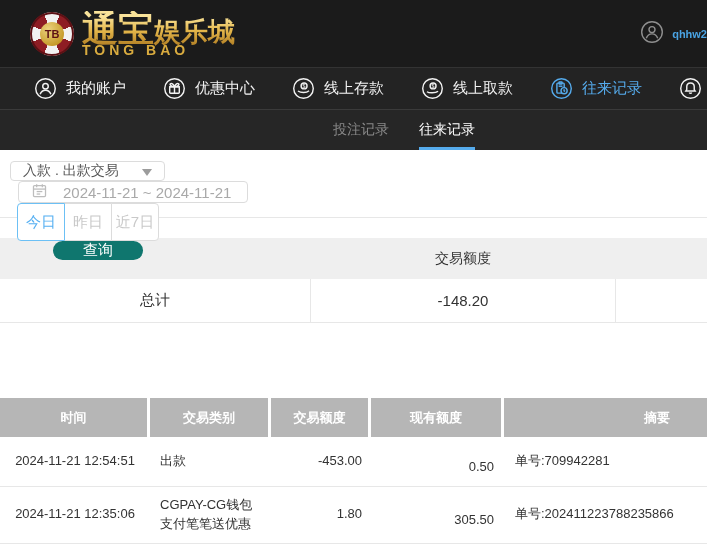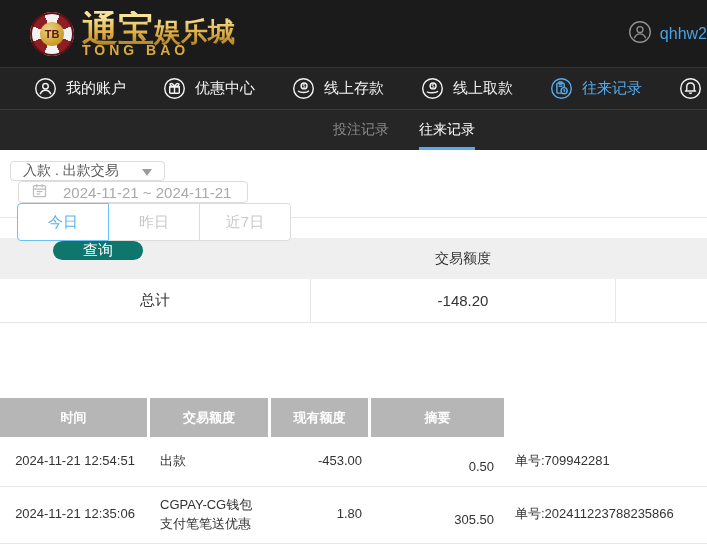--- a/index.html
+++ b/index.html
@@ -16,21 +16,21 @@
     display:flex; align-items:center; justify-content:center; box-shadow:0 0 0 2px #5c1115 inset; flex:0 0 auto; }
   .chip-core { width:24px; height:24px; border-radius:50%; background:radial-gradient(circle at 35% 30%,#ecd27e,#b8860b);
     color:#5c1115; font-size:11px; font-weight:bold; display:flex; align-items:center; justify-content:center; }
   .logo-text { margin-left:8px; line-height:1; }
   .logo-cn { background:linear-gradient(180deg,#f9e39a 15%,#e4b64a 55%,#b9872a 90%);
     -webkit-background-clip:text; background-clip:text; color:transparent; font-weight:bold; white-space:nowrap; }
   .logo-cn .big { font-size:36px; }
   .logo-cn .small { font-size:27px; }
   .logo-en { color:#d9ab3f; font-size:14px; font-weight:bold; letter-spacing:4px; text-align:left; margin-top:-4px; }
   .user-box { margin-left:auto; display:flex; align-items:center; gap:8px; padding-right:0; white-space:nowrap; }
-  .user-name { color:#4aa3e3; font-size:16px; font-weight:normal;text-align:right; }
+  .user-name { color:#4aa3e3; font-size:11px; font-weight:bold;text-align:right; }
 
   
   .nav-bar { height:42px; background:#232323; border-top:1px solid #333;
     display:flex; align-items:center; gap:37px; padding-left:34px; overflow:hidden; }
   .nav-item { display:flex; align-items:center; gap:9px; color:#f2f2f2; font-size:15px; white-space:nowrap; cursor:pointer; flex:0 0 auto; }
   .nav-item.active { color:#55abec; }
   .nav-item svg { display:block; }
 
   
   .tab-bar { height:41px; background:#262626; border-top:1px solid #3a3a3a;
@@ -38,21 +38,21 @@
   .tab { display:flex; align-items:center; color:#8a8a8a; font-size:14px; border-bottom:3px solid transparent; padding-top:3px; white-space:nowrap; cursor:pointer;text-align:right; }
   .tab.active { color:#fff; border-bottom-color:#55abec; }
 
   
   .filter-wrap { padding:11px 10px 0 10px; height:68px; border-bottom:1px solid #e7e7e7; display:flex; align-items:flex-start;flex-direction:column; }
   .select-box { width:155px; height:38px; border:1px solid #dcdcdc; border-radius:4px;
     display:flex; align-items:center; justify-content:space-between; padding:0 12px; color:#555; font-size:14px; cursor:pointer; }
   .date-box { width:230px; height:38px; border:1px solid #dcdcdc; border-radius:4px; margin-left:8px;
     display:flex; align-items:center; gap:15px; padding:0 12px; color:#a9a9a9; font-size:15px; cursor:pointer; }
   .quick-group { display:flex; margin-left:7px; }
-  .qbtn { width:92px; height:38px; background:#fff; border:1px solid #dcdcdc; margin-left:-1px;
+  .qbtn { width:48px; height:38px; background:#fff; border:1px solid #dcdcdc; margin-left:-1px;
     color:#c9c9c9; font-size:15px; display:flex; align-items:center; justify-content:center; cursor:pointer; }
   .qbtn:first-child { border-radius:4px 0 0 4px; margin-left:0; }
   .qbtn:last-child { border-radius:0 4px 4px 0; }
   .qbtn.active { border:1px solid #6cc0f5; color:#57b0f2; position:relative; z-index:2; border-radius:4px 0 0 4px; }
   .search-btn { margin-left:43px; width:90px; height:38px; background:#0f766e; color:#fff; font-size:15px;
     border:none; border-radius:16px; display:flex; align-items:center; justify-content:center; cursor:pointer; }
 
   
   .summary { margin-top:20px; }
   .summary-head { height:41px; background:#efefef; display:grid; grid-template-columns:310px 306px 1fr; align-items:center; }
@@ -221,20 +221,21 @@
   <div class="summary-row">
     <div class="cell">总计</div>
     <div class="cell mid">-148.20</div>
     <div class="cell"></div>
   </div>
 </div>
 
 <div class="tx-table">
   <div class="tx-head">
     <div class="hcell">时间</div>
+    <div class="hcell">交易类别</div>
     <div class="hcell">交易额度</div>
     <div class="hcell">现有额度</div>
     <div class="hcell">摘要</div>
   </div>
 
   <div class="tx-row">
     <div class="cell c-time">2024-11-21 12:54:51</div>
     <div class="cell c-type">出款</div>
     <div class="cell c-amount">-453.00</div>
     <div class="cell c-balance">0.50</div>

